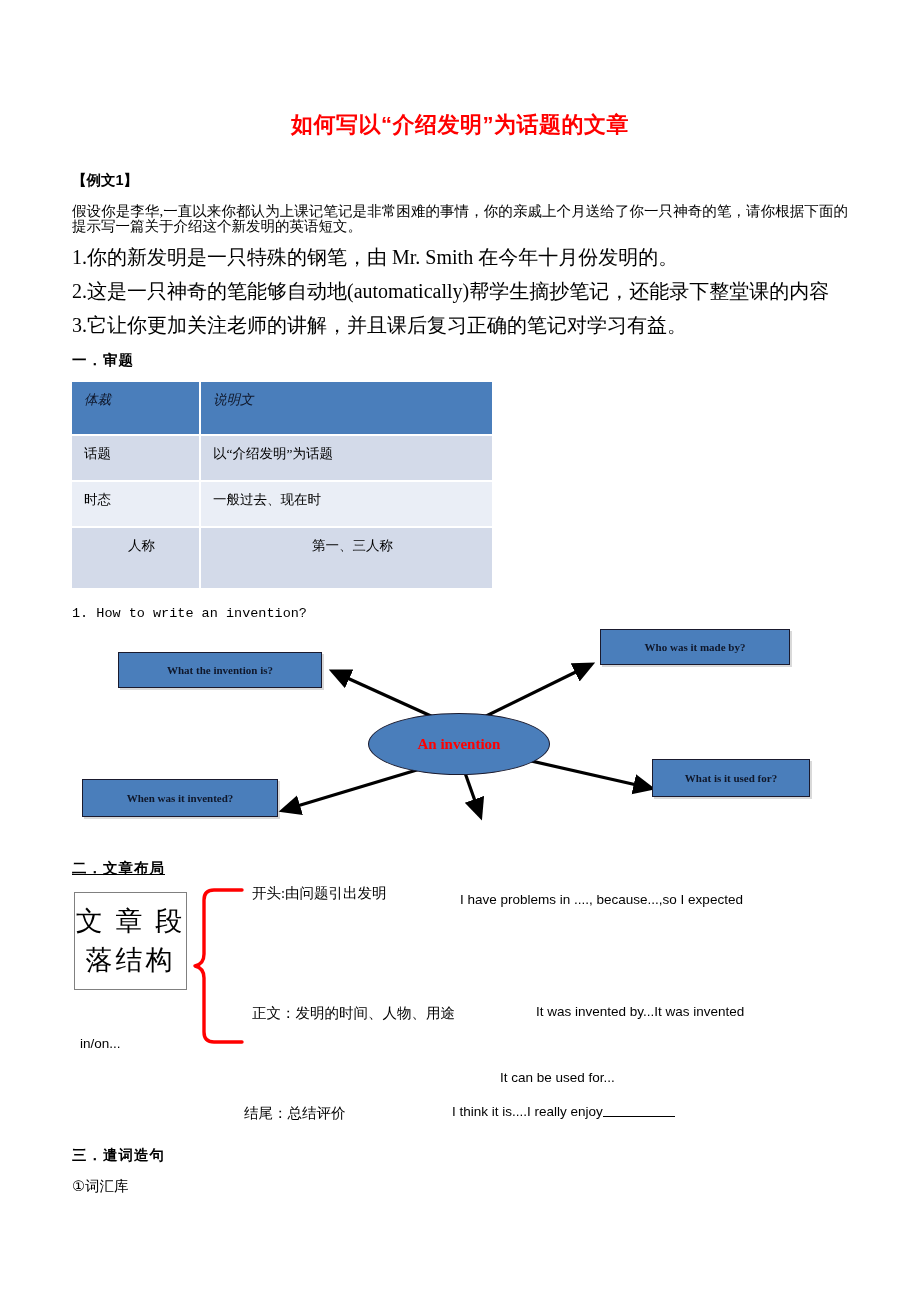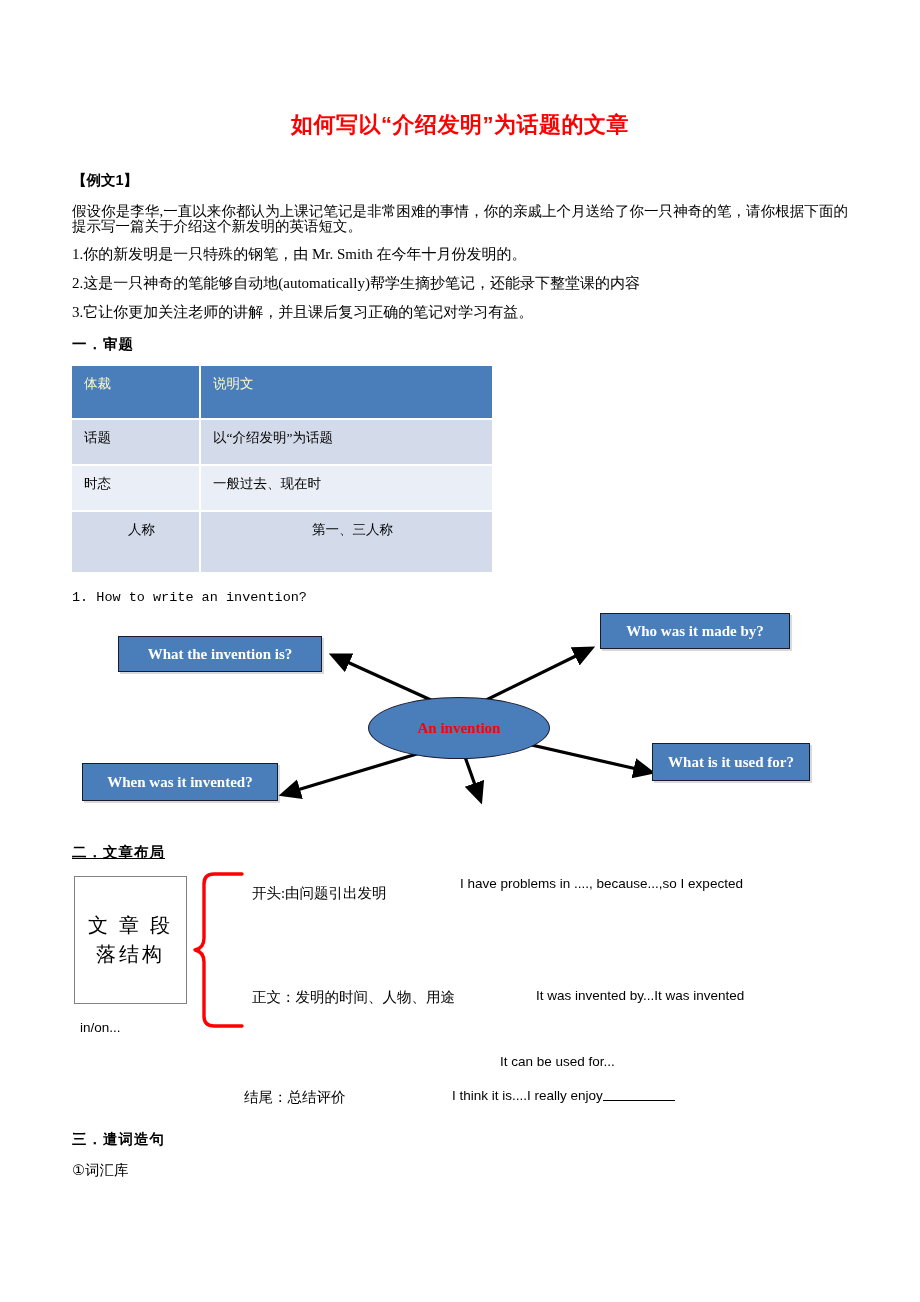--- a/index.html
+++ b/index.html
@@ -45,21 +45,21 @@
     line-height: 1.4;
   }
   .prompt-para {
     font-size: 14.5px;
     line-height: 1.05;
     margin: 13px 0 0 0;
     text-align: justify;
     word-spacing: 0.5px;
   }
   .prompt-item {
-    font-size: 15px;
+    font-size: 20px;
     line-height: 1.05;
     margin: 13px 0 0 0;
   }
   .mono {
     font-family: "Liberation Mono", "DejaVu Sans Mono", monospace;
     font-size: 13.5px;
   }
 
   
   .section-heading {
@@ -86,22 +86,23 @@
     font-size: 13.5px;
     padding: 9px 0 9px 12px;
     vertical-align: top;
     border-right: 2px solid #ffffff;
     border-bottom: 2px solid #ffffff;
   }
   .analysis-table td:last-child { border-right: none; }
   .analysis-table .col-key { width: 115px; }
   .analysis-table tr.head td {
     background: #4A7EBB;
-    color: #fef9c3;
+    color: #0f172a;
     height: 34px;
+    font-style: italic;
   }
   .analysis-table tr.odd td  { background: #D3DAE9; height: 26px; }
   .analysis-table tr.even td { background: #EAEEF6; height: 26px; }
   .analysis-table tr.tall td { height: 42px; text-align: center; }
 
   
   .mindmap {
     position: relative;
     width: 776px;
     height: 222px;
@@ -109,64 +110,64 @@
   }
   .mindmap svg {
     position: absolute;
     left: 0; top: 0;
     width: 776px; height: 222px;
   }
   .node-box {
     position: absolute;
     background: #4A7EBB;
     border: 1.5px solid #1a1a2e;
-    color: #ffffff;
+    color: #0f172a;
+    font-family: "Liberation Serif", "DejaVu Serif", serif;
+    font-weight: bold;
+    font-size: 11px;
+    display: flex;
+    align-items: center;
+    justify-content: center;
+    box-sizing: border-box;
+    box-shadow: 2px 2px 0 rgba(120,120,120,0.28);
+  }
+  .node-ellipse {
+    position: absolute;
+    background: #4A7EBB;
+    border: 1.5px solid #1a1a2e;
+    border-radius: 50%;
+    color: #FF0000;
     font-family: "Liberation Serif", "DejaVu Serif", serif;
     font-weight: bold;
     font-size: 15px;
     display: flex;
     align-items: center;
     justify-content: center;
     box-sizing: border-box;
-    box-shadow: 2px 2px 0 rgba(120,120,120,0.28);
-  }
-  .node-ellipse {
-    position: absolute;
-    background: #4A7EBB;
-    border: 1.5px solid #1a1a2e;
-    border-radius: 50%;
-    color: #FF0000;
-    font-family: "Liberation Serif", "DejaVu Serif", serif;
-    font-weight: bold;
-    font-size: 15px;
-    display: flex;
-    align-items: center;
-    justify-content: center;
-    box-sizing: border-box;
   }
 
   
   .structure {
     position: relative;
     height: 260px;
     margin-top: 6px;
   }
   .struct-box {
     position: absolute;
     left: 2px;
     top: 8px;
     width: 113px;
-    height: 128px;
+    height: 98px;
     border: 1.2px solid #808080;
     box-sizing: border-box;
     display: flex;
     flex-direction: column;
     align-items: center;
     justify-content: center;
-    font-size: 20px;
+    font-size: 27px;
     line-height: 1.45;
     letter-spacing: 3px;
   }
   .struct-box span { display: block; }
   .brace {
     position: absolute;
     left: 120px;
     top: 2px;
     width: 55px;
     height: 160px;
@@ -270,21 +271,21 @@
 
     <div class="struct-box">
       <span>文 章 段</span>
       <span>落结构</span>
     </div>
 
     <svg class="brace" viewBox="0 0 55 160">
       <path d="M50,4 L22,4 Q12,4 12,14 L12,68 Q12,78 3,80 Q12,82 12,92 L12,146 Q12,156 22,156 L50,156" fill="none" stroke="#FF0000" stroke-width="3.4" stroke-linecap="round" stroke-linejoin="round"></path>
     </svg>
 
-    <div class="struct-line" style="left:180px; top:16px;">开头:由问题引出发明</div>
+    <div class="struct-line" style="left:180px; top:0;">开头:由问题引出发明</div>
     <div class="struct-line-mono" style="left:388px; top:8px;">I have problems in ....,  because...,so I expected</div>
 
     <div class="struct-line" style="left:180px; top:120px;">正文：发明的时间、人物、用途</div>
     <div class="struct-line-mono" style="left:464px; top:120px;">It was invented by...It was invented</div>
 
     <div class="struct-line-mono" style="left:8px; top:152px;">in/on...</div>
 
     <div class="struct-line-mono" style="left:428px; top:186px;">It can be used for...</div>
 
     <div class="struct-line" style="left:172px; top:220px;">结尾：总结评价</div>

